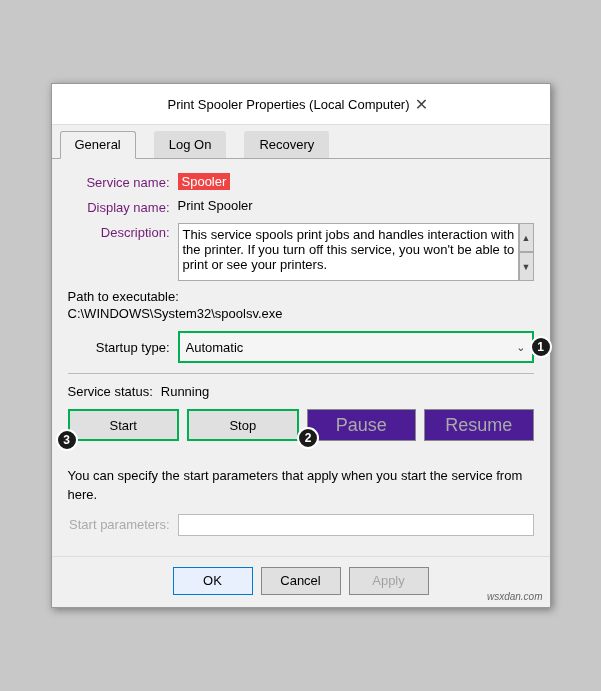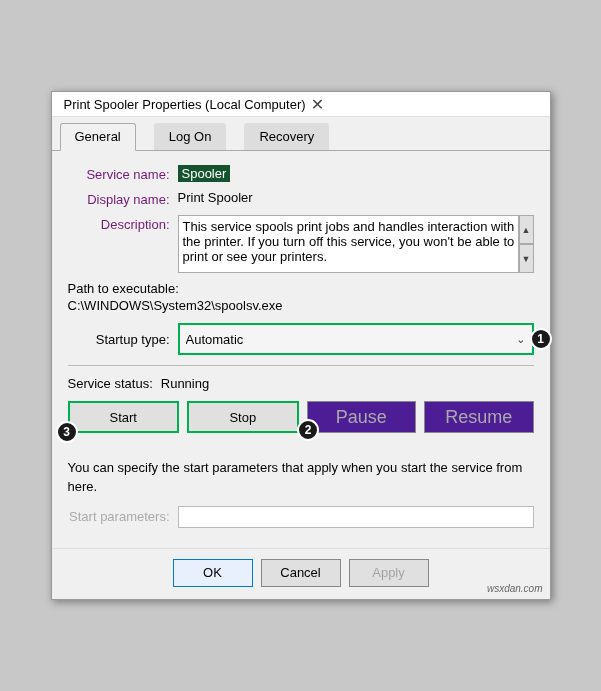--- a/index.html
+++ b/index.html
@@ -16,24 +16,24 @@
     .dialog {
       width: 500px;
       background: #f0f0f0;
       border: 1px solid #999;
       box-shadow: 2px 2px 8px rgba(0,0,0,0.4);
       display: flex;
       flex-direction: column;
     }
     .title-bar {
       background: #ffffff;
-      padding: 0 12px;
-      display: flex;
-      align-items: center;
-      justify-content: flex-start;
+      padding: 8px 12px;
+      display: flex;
+      align-items: center;
+      justify-content: center;
       border-bottom: 1px solid #ddd;
     }
     .title-bar-text {
       font-size: 13px;
       color: #000;
     }
     .close-btn {
       width: 24px;
       height: 24px;
       background: none;
@@ -86,21 +86,21 @@
       padding-top: 2px;
       color: #701a75;
       font-size: 13px;
     }
     .field-value {
       flex: 1;
       font-size: 13px;
       color: #000;
     }
     .service-name-value {
-      background: #14532d;
+      background: #ef4444;
       color: white;
       padding: 1px 4px;
       display: inline-block;
     }
     .description-box {
       width: 100%;
       height: 58px;
       border: 1px solid #aaa;
       background: white;
       padding: 3px 4px;

